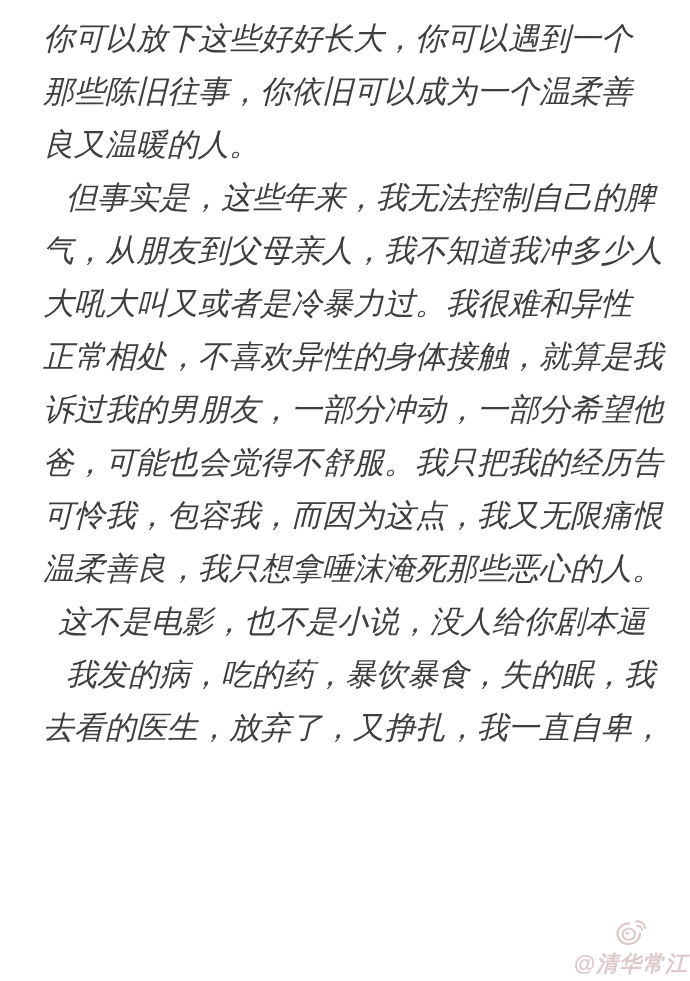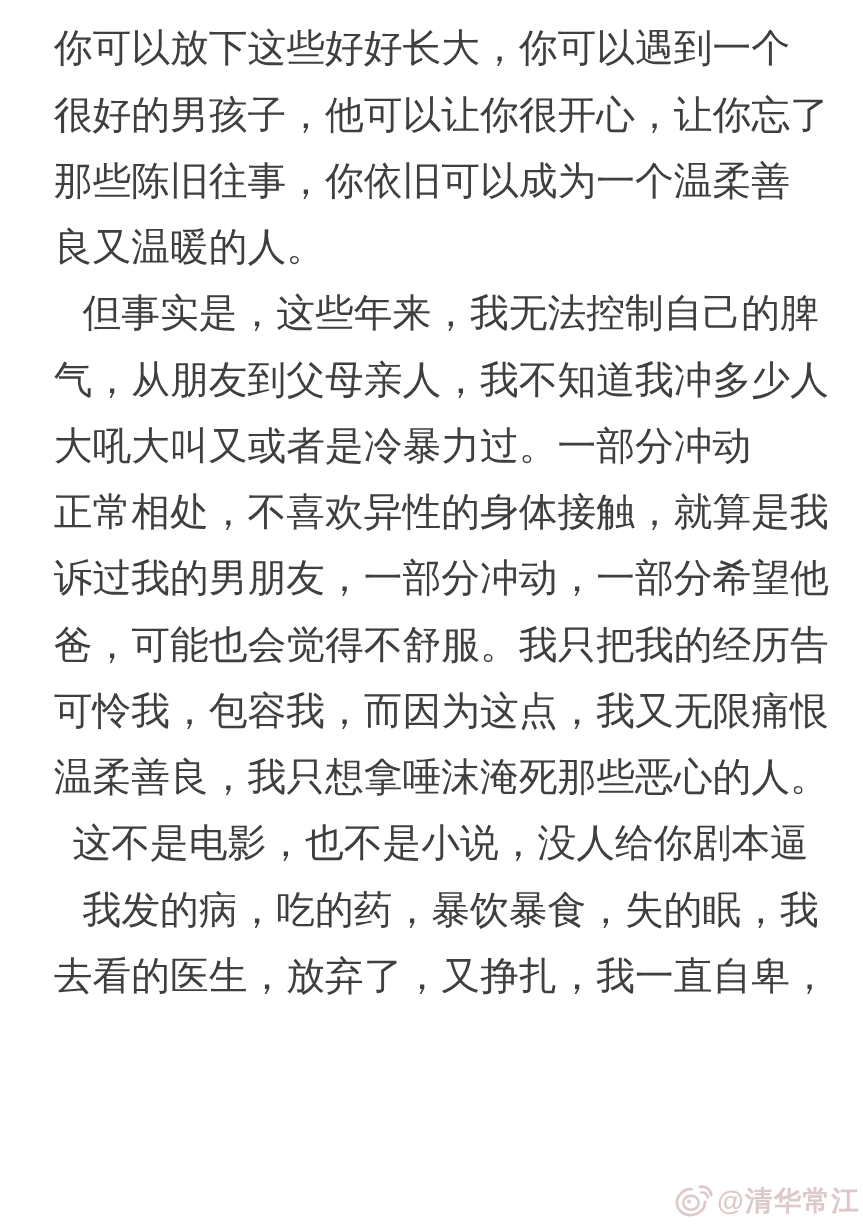--- a/index.html
+++ b/index.html
@@ -5,20 +5,21 @@
   * { margin: 0; padding: 0; box-sizing: border-box; }
   html, body {
     font-family: "Liberation Sans", "DejaVu Sans", sans-serif;
   }
   .page {
     position: relative;
     width: 690px;
     height: 981px;
     background: #ffffff;
     overflow: hidden;
+    font-style: italic;
   }
   .text-body {
     position: absolute;
     top: 12px;
     left: 43px;
     right: 10px;
   }
   .paragraph { }
   .line {
     font-size: 31px;
@@ -30,20 +31,21 @@
   }
   .watermark {
     position: absolute;
     right: 2px;
     bottom: 4px;
     display: flex;
     align-items: center;
     gap: 2px;
     color: #ddc9c9;
     pointer-events: none;
+    flex-direction: column;
   }
   .watermark .wm-icon {
     width: 34px;
     height: 32px;
     display: inline-block;
   }
   .watermark .wm-text {
     font-size: 22px;
     line-height: 26px;
     font-weight: 700;
@@ -51,28 +53,27 @@
   }
 </style>
 </head>
 <body>
 
 <div class="page">
 
   <div class="text-body">
       <div class="paragraph">
         <div class="line">你可以放下这些好好长大，你可以遇到一个</div>
-        <div class="line">很好的男孩子，他可以让你很开心，让你忘了</div>
         <div class="line">那些陈旧往事，你依旧可以成为一个温柔善</div>
         <div class="line">良又温暖的人。</div>
       </div>
       <div class="paragraph">
         <div class="line" style="text-indent: 23px;">但事实是，这些年来，我无法控制自己的脾</div>
         <div class="line">气，从朋友到父母亲人，我不知道我冲多少人</div>
-        <div class="line">大吼大叫又或者是冷暴力过。一部分冲动</div>
+        <div class="line">大吼大叫又或者是冷暴力过。我很难和异性</div>
         <div class="line">正常相处，不喜欢异性的身体接触，就算是我</div>
         <div class="line">诉过我的男朋友，一部分冲动，一部分希望他</div>
         <div class="line">爸，可能也会觉得不舒服。我只把我的经历告</div>
         <div class="line">可怜我，包容我，而因为这点，我又无限痛恨</div>
         <div class="line">温柔善良，我只想拿唾沫淹死那些恶心的人。</div>
       </div>
       <div class="paragraph">
         <div class="line" style="text-indent: 15px;">这不是电影，也不是小说，没人给你剧本逼</div>
       </div>
       <div class="paragraph">

